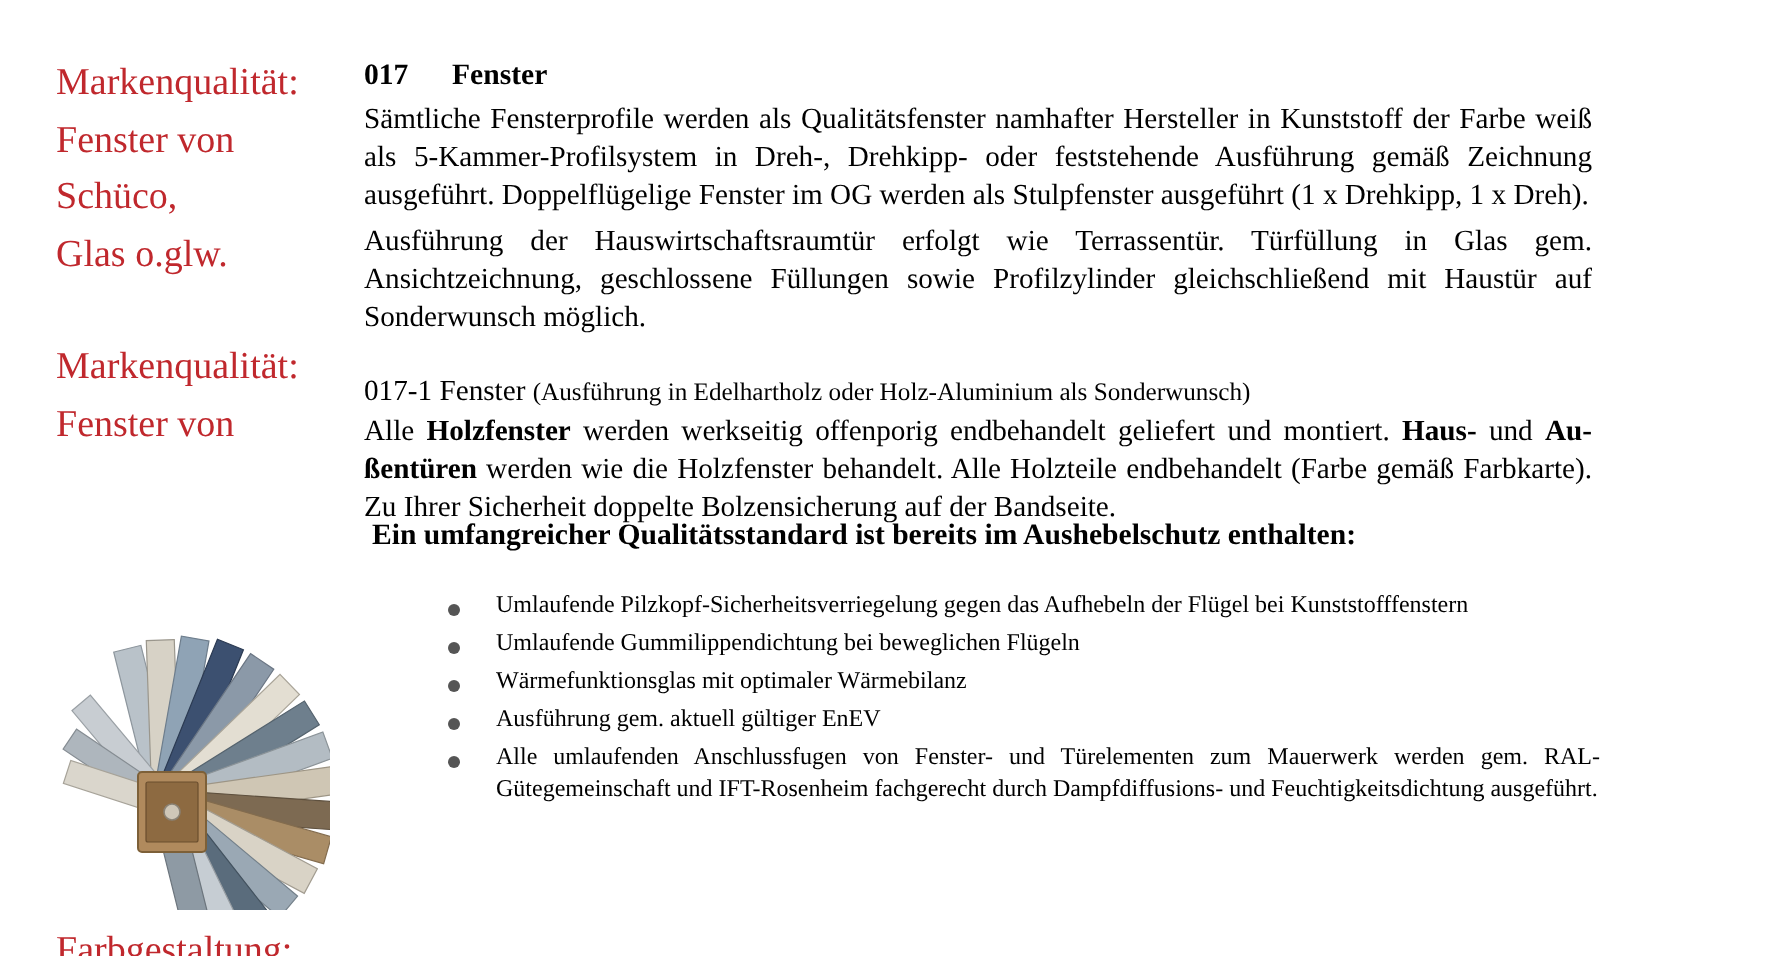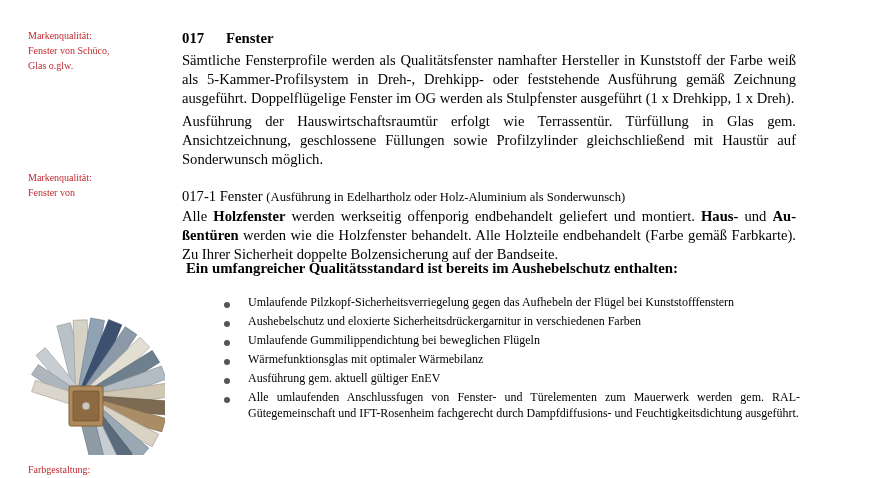--- a/index.html
+++ b/index.html
@@ -24,21 +24,21 @@
   
   .margin-col {
     position: absolute;
     left: 28px;
     top: 0;
     width: 150px;
   }
   .margin-note {
     color: #c0282d;
     font-family: "Liberation Serif", serif;
-    font-size: 10px;
+    font-size: 19px;
     line-height: 1.5;
   }
   .margin-note-1 { position: absolute; left: 0; top: 28px; }
   .margin-note-2 { position: absolute; left: 0; top: 170px; }
   .margin-note-3 { position: absolute; left: 0; top: 462px; font-weight: normal; }
 
   
   .swatch-fan {
     position: absolute;
     left: 5px;
@@ -244,21 +244,20 @@
         <span>Fenster</span>
         <span class="sub">(Ausführung in Edelhartholz oder Holz-Aluminium als Sonderwunsch)</span>
       </div>
       <p class="para"><span>Alle </span><span class="b">Holzfenster</span><span> werden werkseitig offenporig endbehandelt geliefert und montiert. </span><span class="b">Haus-</span><span> und </span><span class="b">Au-ßentüren</span><span> werden wie die Holzfenster behandelt. Alle Holzteile endbehandelt (Farbe gemäß Farbkarte). Zu Ihrer Sicherheit doppelte Bolzensicherung auf der Bandseite.</span></p>
     </div>
 
     <div class="standard-line">Ein umfangreicher Qualitätsstandard ist bereits im Aushebelschutz enthalten:</div>
 
     <ul class="bullets">
       <li><span class="dot"></span><span>Umlaufende Pilzkopf-Sicherheitsverriegelung gegen das Aufhebeln der Flügel bei Kunststofffenstern</span></li>
-      <li><span class="dot"></span><span>Aushebelschutz und eloxierte  Sicherheitsdrückergarnitur in verschiedenen Farben</span></li>
       <li><span class="dot"></span><span>Umlaufende Gummilippendichtung bei beweglichen Flügeln</span></li>
       <li><span class="dot"></span><span>Wärmefunktionsglas mit optimaler Wärmebilanz</span></li>
       <li><span class="dot"></span><span>Ausführung gem. aktuell gültiger EnEV</span></li>
       <li><span class="dot"></span><span>Alle umlaufenden Anschlussfugen von Fenster- und Türelementen zum Mauerwerk werden gem. RAL-Gütegemeinschaft und IFT-Rosenheim fachgerecht durch Dampfdiffusions- und Feuchtigkeitsdichtung ausgeführt.</span></li>
     </ul>
 
   </div>
 </div>
 
 </body></html>

